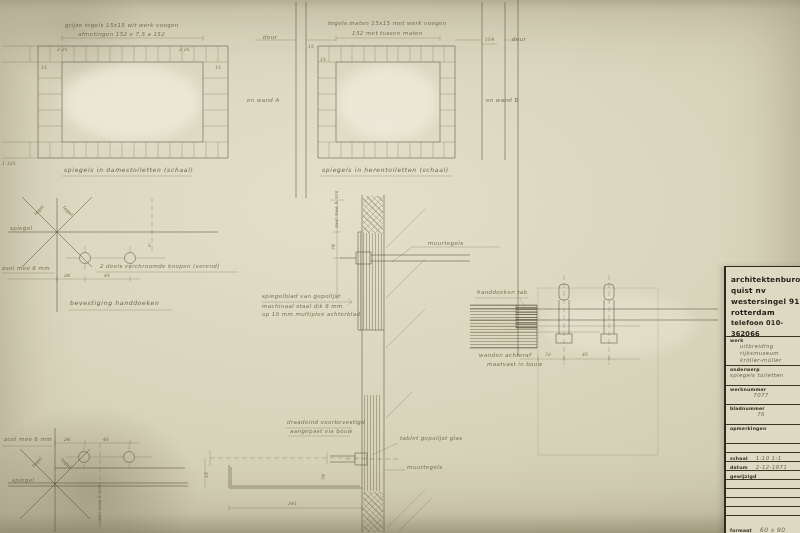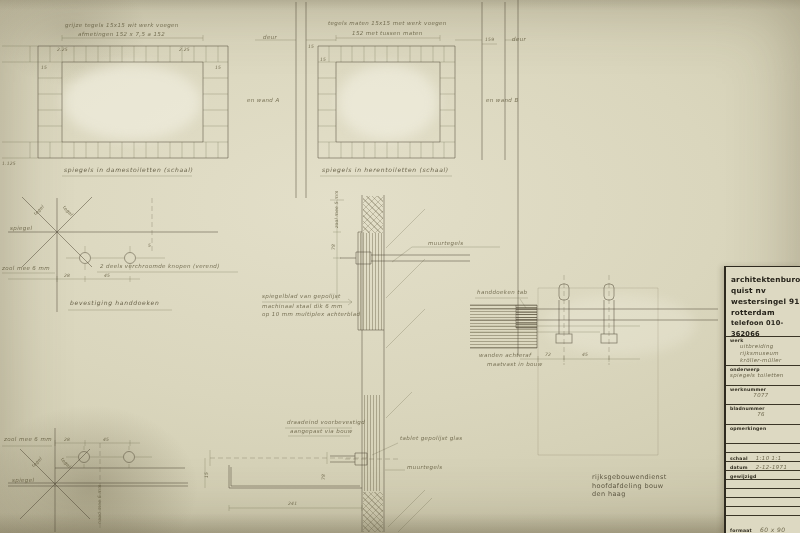--- a/index.html
+++ b/index.html
@@ -178,25 +178,20 @@
   <span class="hw xs r90" style="left:203px;top:478px;">15</span>
 
   <span class="hw" style="left:4px;top:436px;">zool mee 6 mm</span>
   <span class="hw" style="left:12px;top:477px;">spiegel</span>
   <span class="hw xs rm45" style="left:30px;top:464px;">tegel</span>
   <span class="hw xs r45" style="left:64px;top:456px;">tegel</span>
   <span class="hw xs r90" style="left:96px;top:524px;">naad mee 6 mm</span>
   <span class="hw xs" style="left:64px;top:436px;">28</span>
   <span class="hw xs" style="left:103px;top:436px;">45</span>
 
-  <div class="stamp">
-    <div>rijksgebouwendienst</div>
-    <div>hoofdafdeling bouw</div>
-    <div>den haag</div>
-  </div>
 
   <div class="tblock">
     <div class="tb-firm">
       <div>architektenburo</div>
       <div>quist nv</div>
       <div>westersingel 91</div>
       <div>rotterdam</div>
       <div class="ph">telefoon 010-362066</div>
     </div>
     <div class="tb-row" style="height:29px;">

